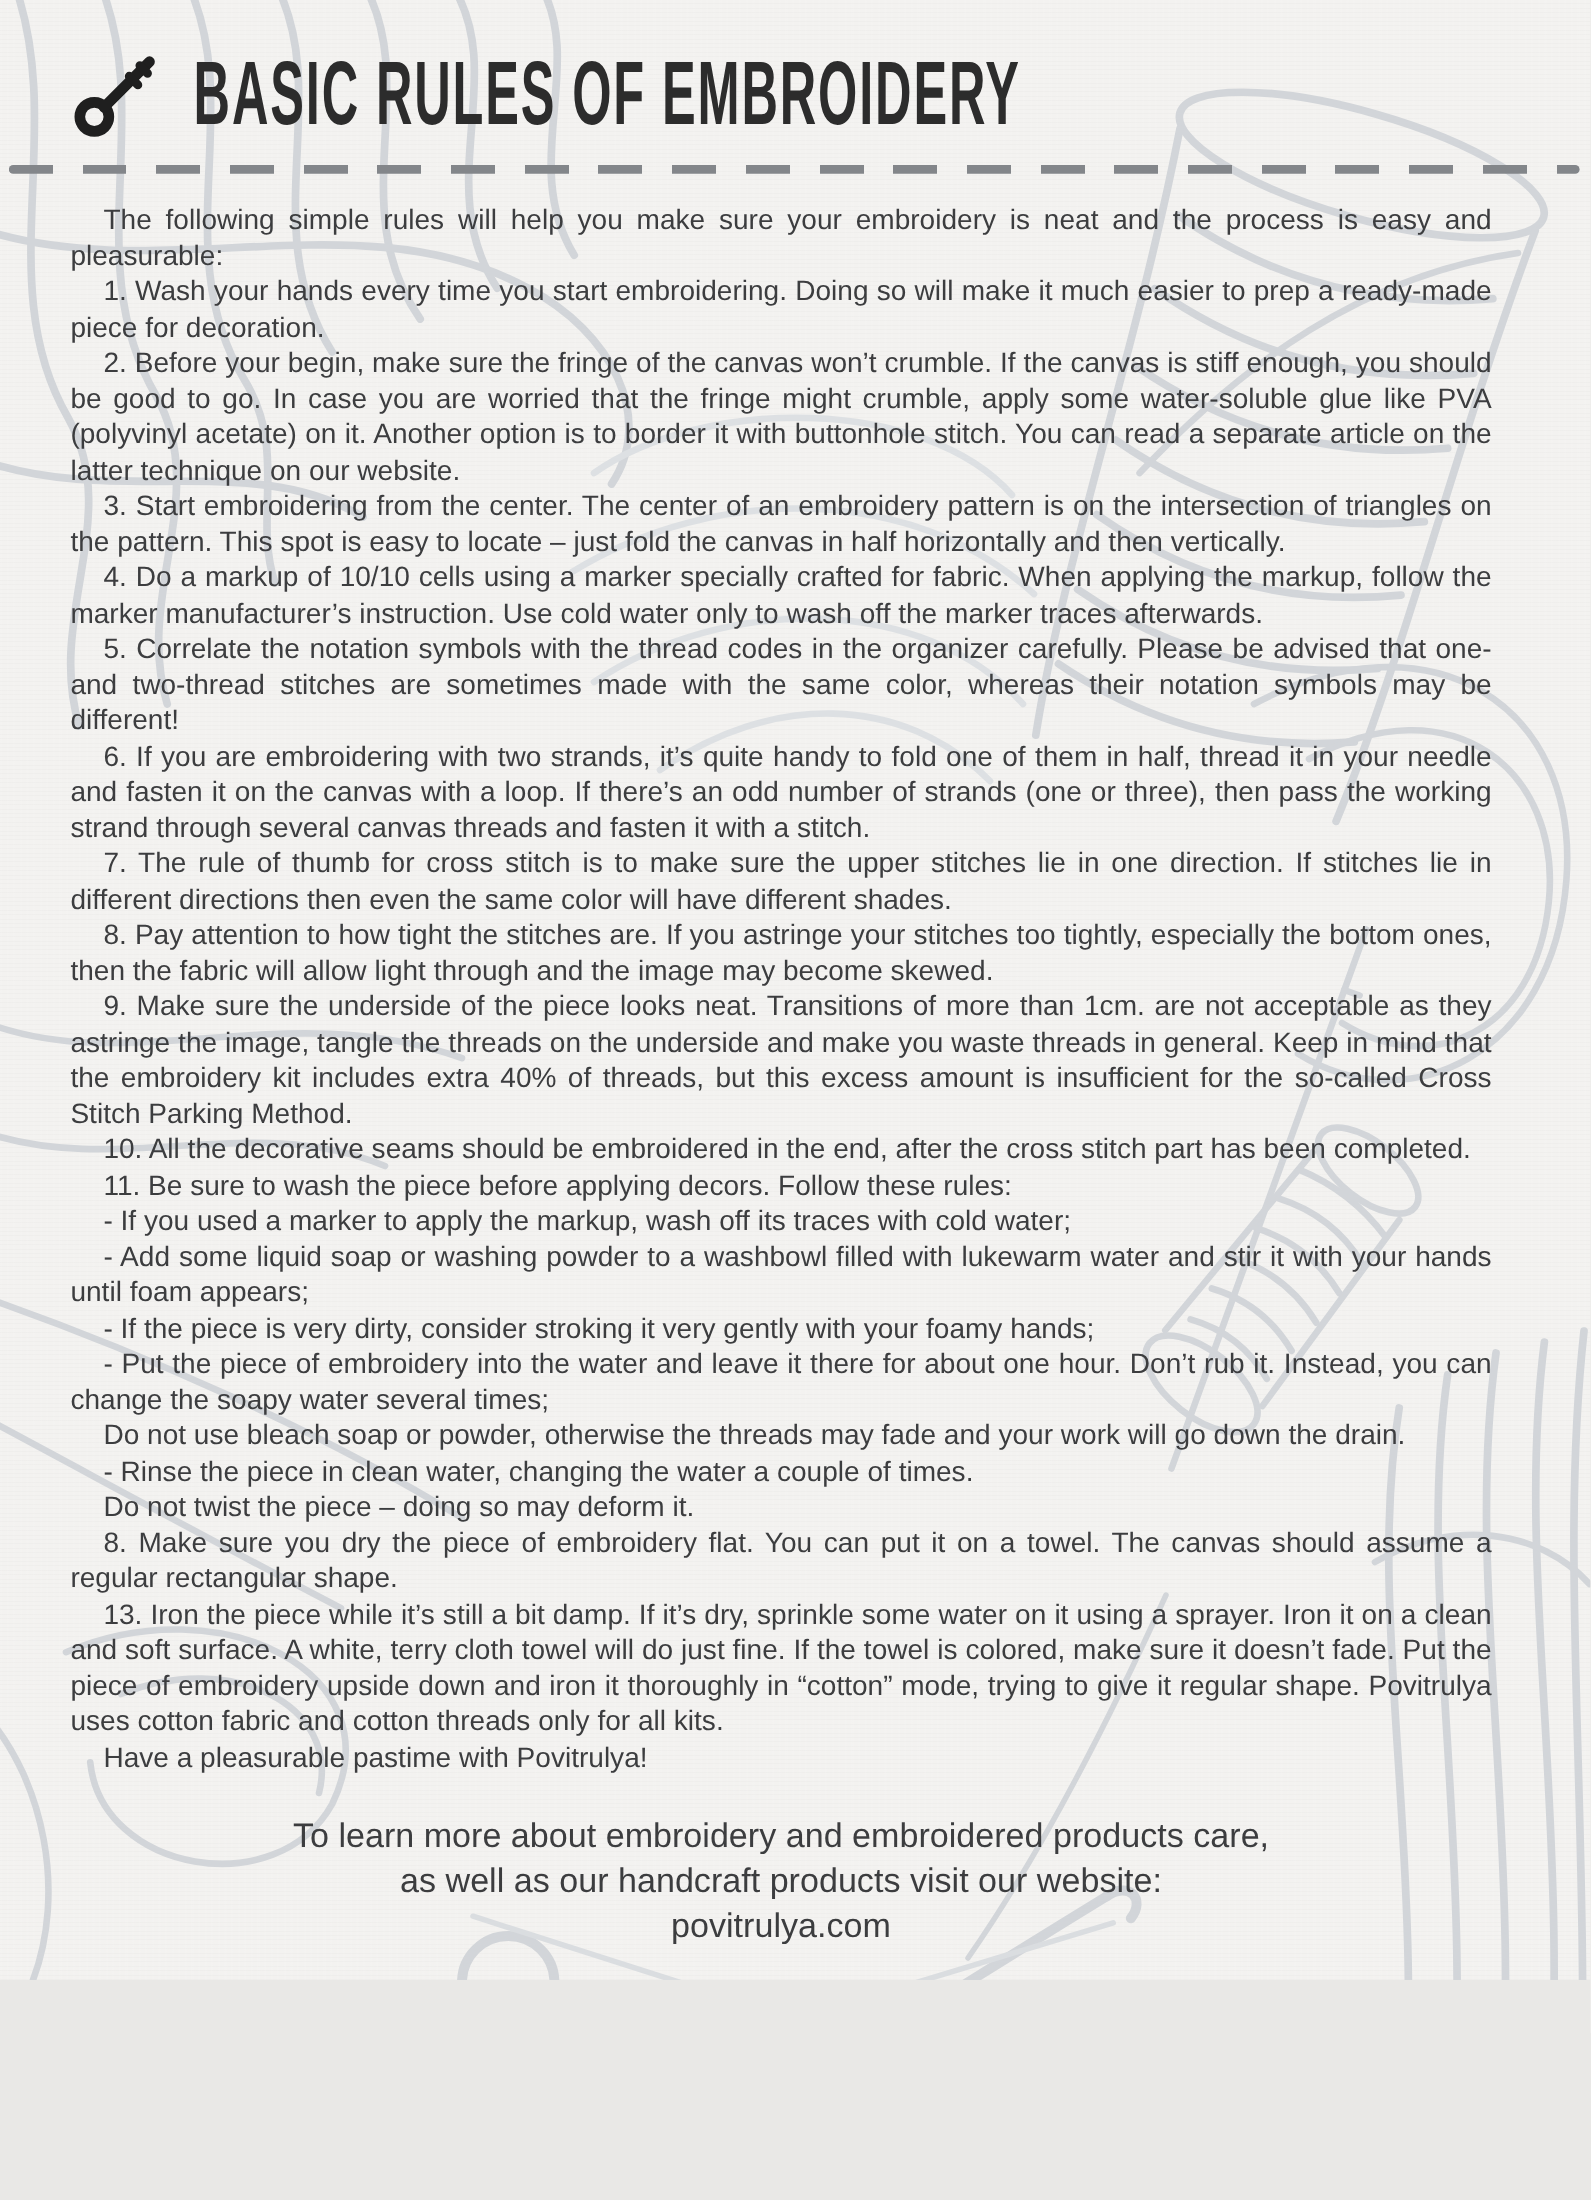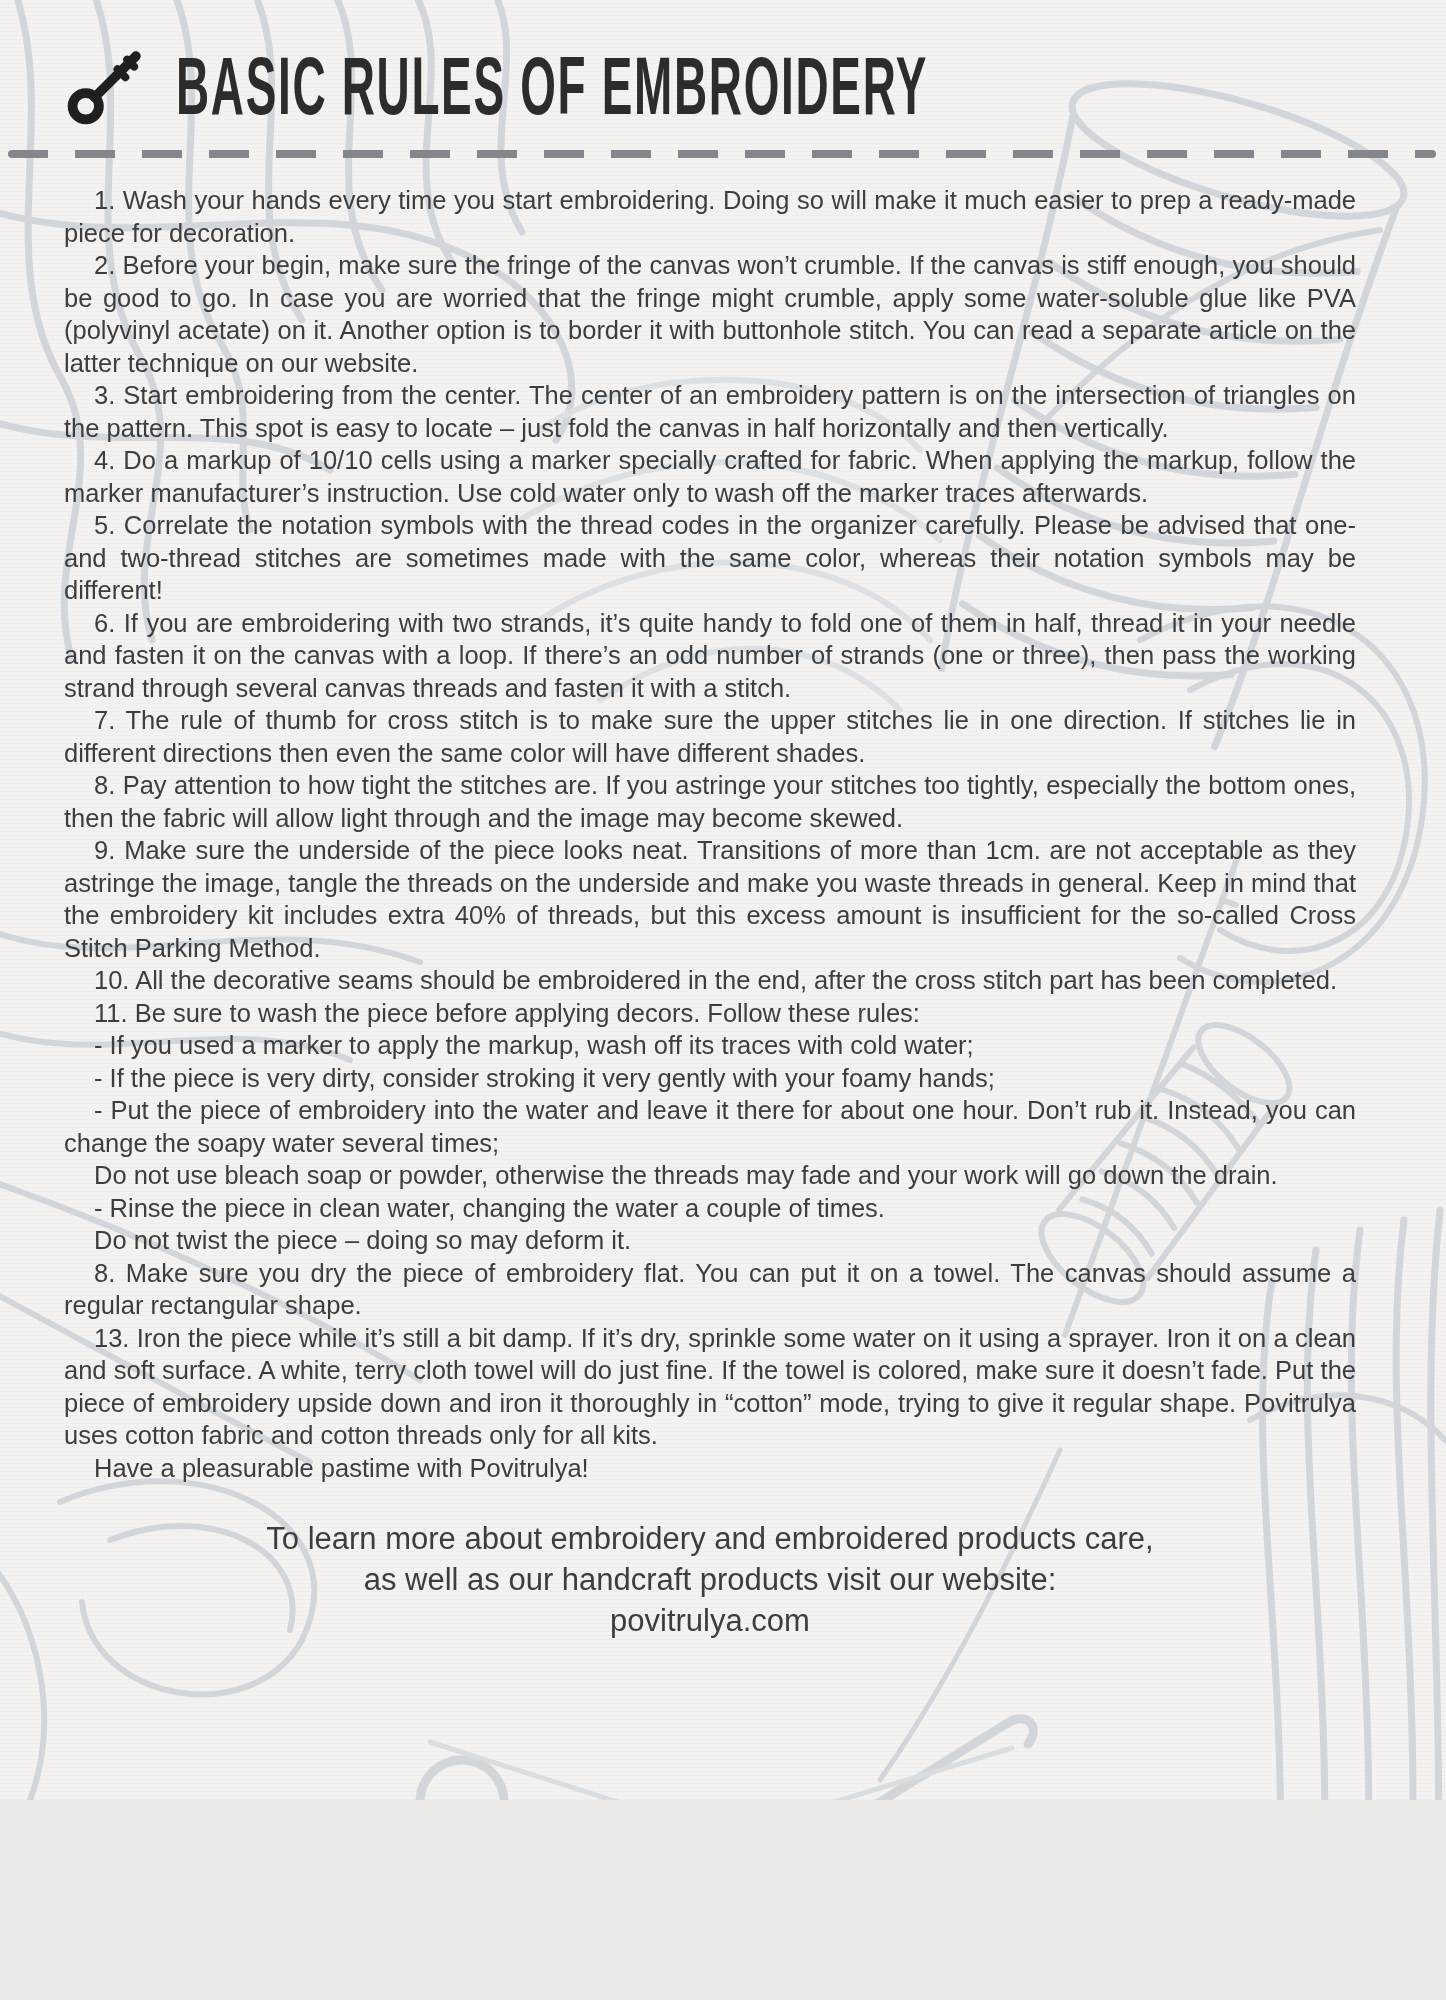--- a/index.html
+++ b/index.html
@@ -161,32 +161,34 @@
         <path d="M63,31 l9,9" stroke-width="9"></path>
         <path d="M74,20 l8,8" stroke-width="9"></path>
       </g>
     </svg>
     <h1 class="title">BASIC RULES OF EMBROIDERY</h1>
   </div>
 
   <div class="divider"></div>
 
   <div class="content">
+    <p>The following simple rules will help you make sure your embroidery is neat and the process is easy and pleasurable:</p>
     <p>1. Wash your hands every time you start embroidering. Doing so will make it much easier to prep a ready-made piece for decoration.</p>
     <p>2. Before your begin, make sure the fringe of the canvas won’t crumble. If the canvas is stiff enough, you should be good to go. In case you are worried that the fringe might crumble, apply some water-soluble glue like PVA (polyvinyl acetate) on it. Another option is to border it with buttonhole stitch. You can read a separate article on the latter technique on our website.</p>
     <p>3. Start embroidering from the center. The center of an embroidery pattern is on the intersection of triangles on the pattern. This spot is easy to locate – just fold the canvas in half horizontally and then vertically.</p>
     <p>4. Do a markup of 10/10 cells using a marker specially crafted for fabric. When applying the markup, follow the marker manufacturer’s instruction. Use cold water only to wash off the marker traces afterwards.</p>
     <p>5. Correlate the notation symbols with the thread codes in the organizer carefully. Please be advised that one- and two-thread stitches are sometimes made with the same color, whereas their notation symbols may be different!</p>
     <p>6. If you are embroidering with two strands, it’s quite handy to fold one of them in half, thread it in your needle and fasten it on the canvas with a loop. If there’s an odd number of strands (one or three), then pass the working strand through several canvas threads and fasten it with a stitch.</p>
     <p>7. The rule of thumb for cross stitch is to make sure the upper stitches lie in one direction. If stitches lie in different directions then even the same color will have different shades.</p>
     <p>8. Pay attention to how tight the stitches are. If you astringe your stitches too tightly, especially the bottom ones, then the fabric will allow light through and the image may become skewed.</p>
     <p>9. Make sure the underside of the piece looks neat. Transitions of more than 1cm. are not acceptable as they astringe the image, tangle the threads on the underside and make you waste threads in general. Keep in mind that the embroidery kit includes extra 40% of threads, but this excess amount is insufficient for the so-called Cross Stitch Parking Method.</p>
     <p>10. All the decorative seams should be embroidered in the end, after the cross stitch part has been completed.</p>
     <p>11. Be sure to wash the piece before applying decors. Follow these rules:</p>
     <p>- If you used a marker to apply the markup, wash off its traces with cold water;</p>
+    <p>- Add some liquid soap or washing powder to a washbowl filled with lukewarm water and stir it with your hands until foam appears;</p>
     <p>- If the piece is very dirty, consider stroking it very gently with your foamy hands;</p>
     <p>- Put the piece of embroidery into the water and leave it there for about one hour. Don’t rub it. Instead, you can change the soapy water several times;</p>
     <p>Do not use bleach soap or powder, otherwise the threads may fade and your work will go down the drain.</p>
     <p>- Rinse the piece in clean water, changing the water a couple of times.</p>
     <p>Do not twist the piece – doing so may deform it.</p>
     <p>8. Make sure you dry the piece of embroidery flat. You can put it on a towel. The canvas should assume a regular rectangular shape.</p>
     <p>13. Iron the piece while it’s still a bit damp. If it’s dry, sprinkle some water on it using a sprayer. Iron it on a clean and soft surface. A white, terry cloth towel will do just fine. If the towel is colored, make sure it doesn’t fade. Put the piece of embroidery upside down and iron it thoroughly in “cotton” mode, trying to give it regular shape. Povitrulya uses cotton fabric and cotton threads only for all kits.</p>
     <p>Have a pleasurable pastime with Povitrulya!</p>
 
     <div class="footer">

